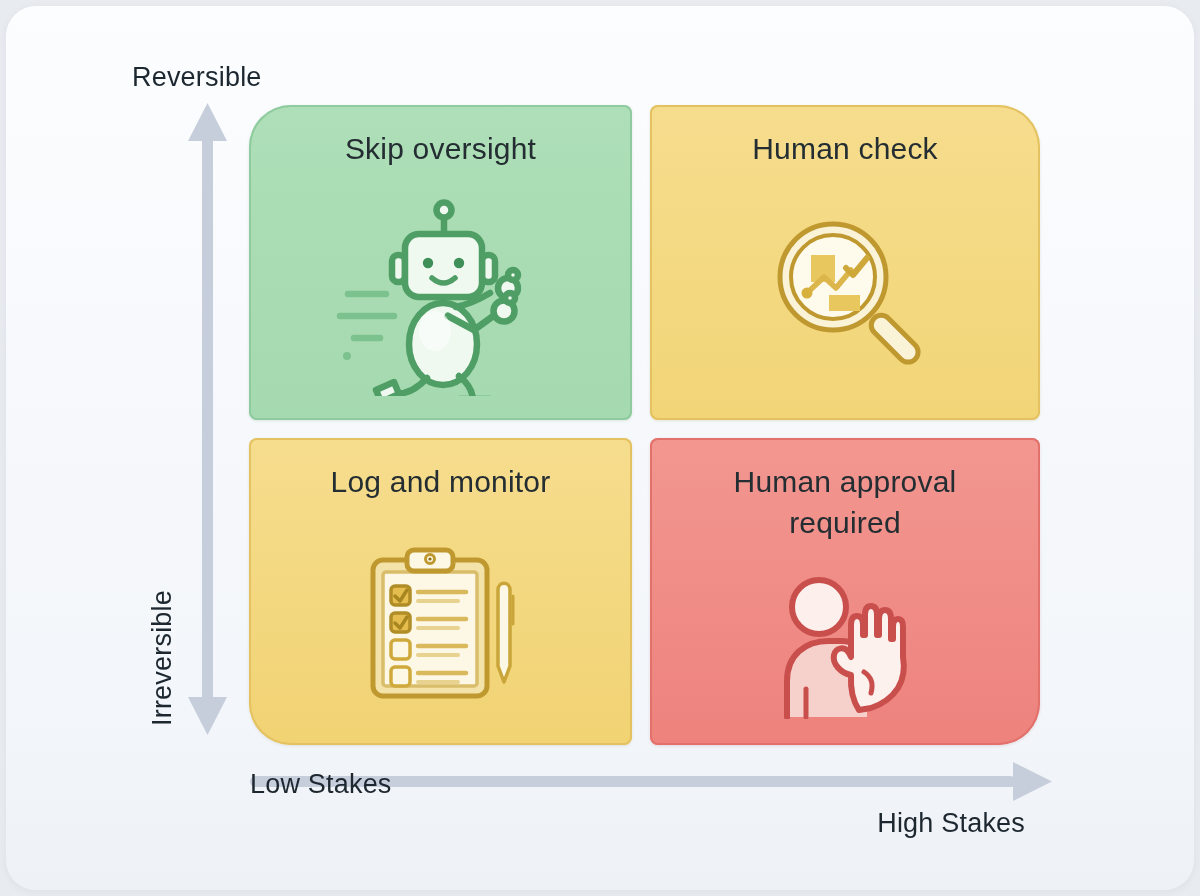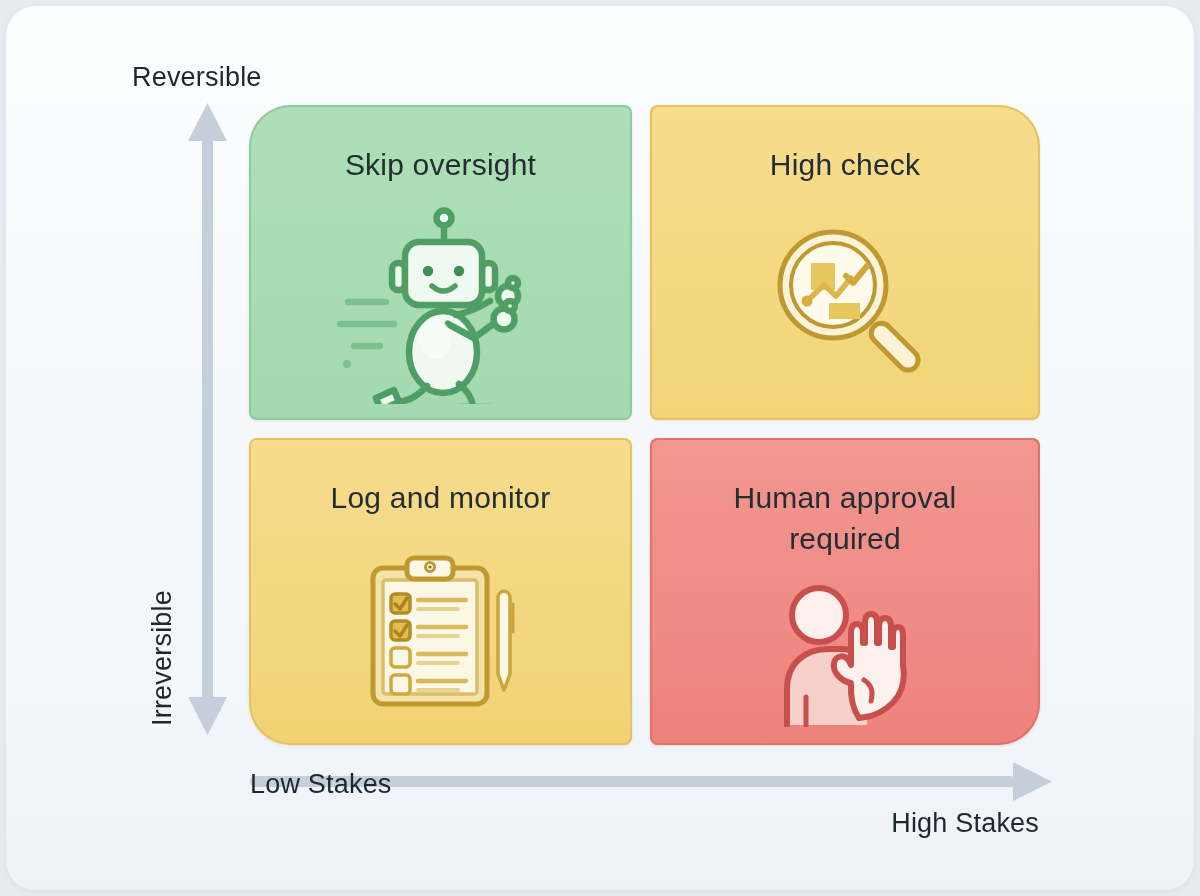--- a/index.html
+++ b/index.html
@@ -25,37 +25,37 @@
     position: absolute;
     font-size: 27px;
     font-weight: 500;
     color: #1d2730;
     letter-spacing: 0.2px;
     white-space: nowrap;
   }
   .lbl-reversible   { left: 120px; top: 62px; }
   .lbl-irreversible { left: 150px; top: 658px; transform: translate(-50%,-50%) rotate(-90deg); }
   .lbl-low-stakes   { left: 238px; top: 769px; }
-  .lbl-high-stakes  { right: 161px; top: 808px; }
+  .lbl-high-stakes  { right: 175px; top: 808px; }
 
   
   .grid {
     position: absolute;
     left: 237px; top: 105px;
     width: 791px; height: 640px;
     display: grid;
     grid-template-columns: 383px 1fr;
     grid-template-rows: 315px 1fr;
     gap: 18px;
   }
   .quad {
     display: flex;
     flex-direction: column;
     align-items: center;
-    padding-top: 40px;
+    padding-top: 24px;
     box-shadow: 0 1px 3px rgba(60,70,40,0.10);
   }
   .quad h2 {
     font-size: 30px;
     font-weight: 500;
     color: #232d32;
     letter-spacing: 0.2px;
     text-align: center;
     line-height: 1.35;
     max-width: 300px;
@@ -144,21 +144,21 @@
             <circle cx="96" cy="69" r="5.2"></circle>
               <circle cx="127" cy="69" r="5.2"></circle>
           </g>
           <path d="M100 84 Q111.5 94 123 84" fill="none" stroke="#4f9e65" stroke-width="5.5" stroke-linecap="round"></path>
           <ellipse cx="103" cy="137" rx="16" ry="20" fill="#ffffff" opacity="0.55"></ellipse>
         </svg>
       </div>
     </section>
 
     <section class="quad q-tr">
-      <h2>High check</h2>
+      <h2>Human check</h2>
       <div class="icon-slot">
         <svg width="172" height="168" viewBox="0 0 172 168">
           <rect x="-10" y="-4" width="20" height="58" rx="10" fill="#fbf3d8" stroke="#bf992f" stroke-width="5" transform="translate(118 110) rotate(-45)"></rect>
           <circle cx="74" cy="66" r="53" fill="#fbf3d8" stroke="#bf992f" stroke-width="5"></circle>
           <circle cx="74" cy="66" r="42" fill="#fefaec" stroke="#bf992f" stroke-width="4"></circle>
           <g>
             <rect x="52" y="44" width="24" height="27" fill="#e9c75f"></rect>
             <rect x="70" y="84" width="31" height="16" fill="#e9c75f"></rect>
             <path d="M48 82 L65 66 L77 77 L92 59" fill="none" stroke="#dcb64a" stroke-width="5.5" stroke-linecap="round" stroke-linejoin="round"></path>
             <circle cx="48" cy="82" r="5.5" fill="#d8b03e"></circle>

